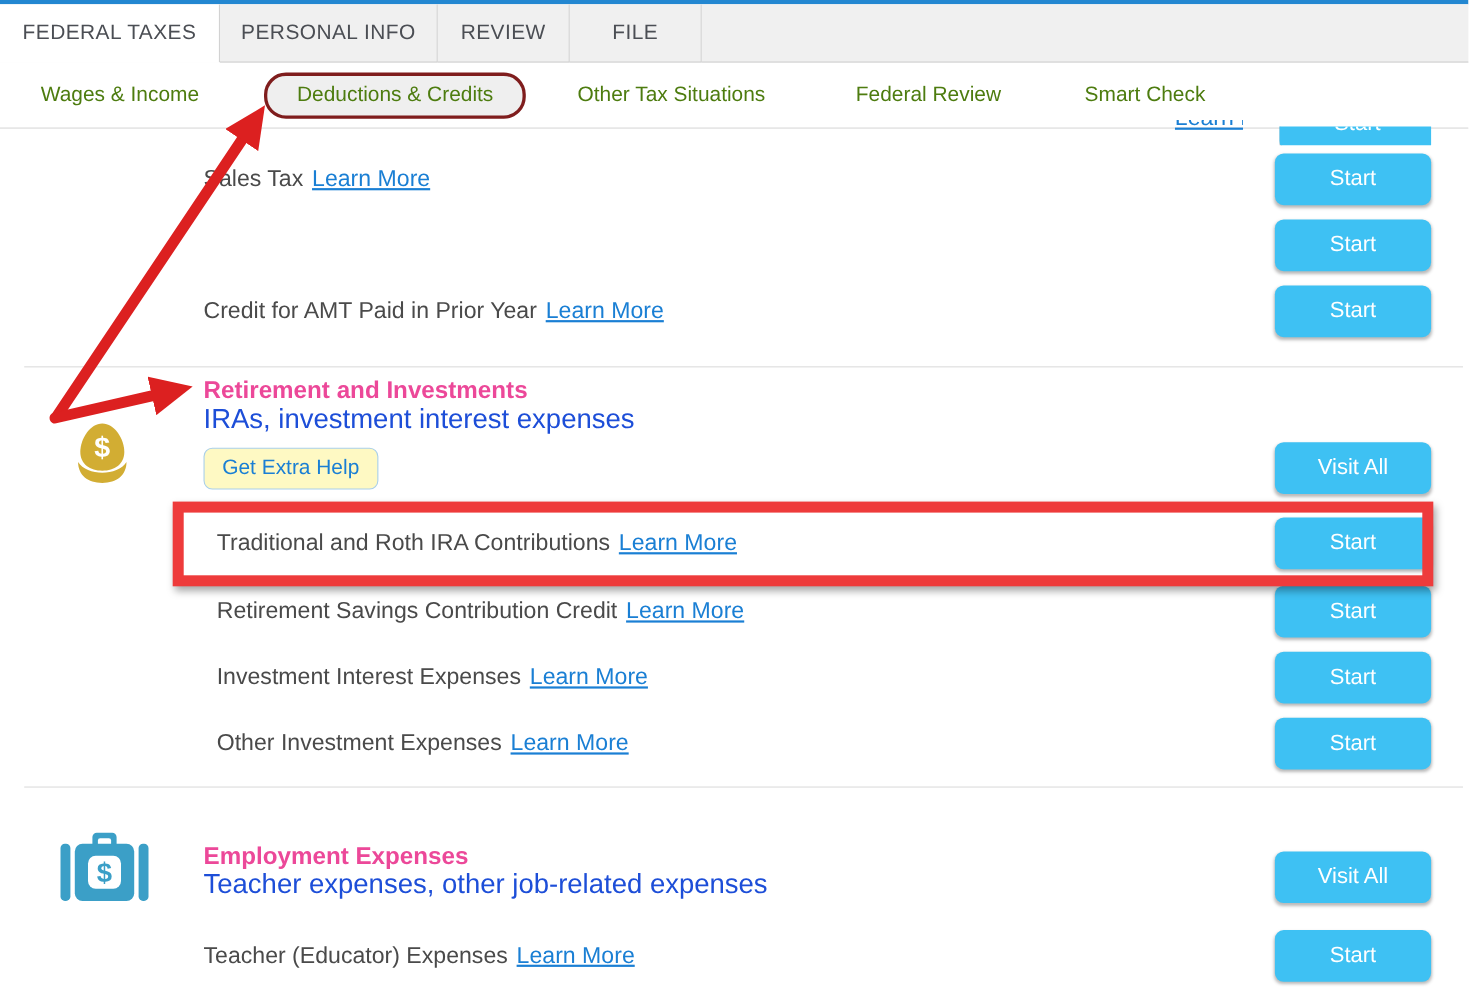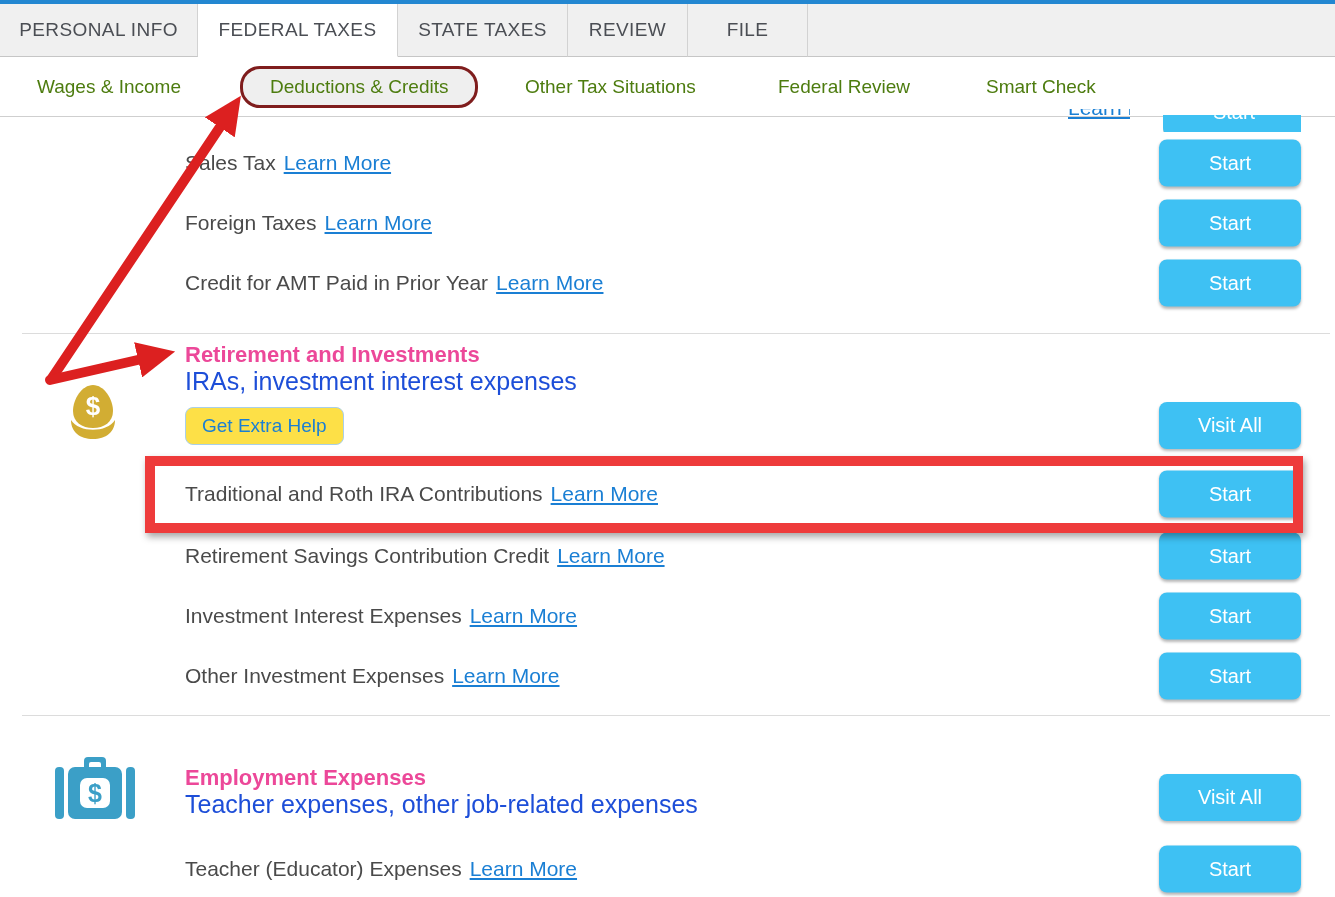--- a/index.html
+++ b/index.html
@@ -60,49 +60,46 @@
     content:"";position:absolute;left:145px;right:32px;top:-5px;bottom:-7px;
     border:10px solid #ee3b3b;box-shadow:2px 4px 7px rgba(0,0,0,.35);z-index:6;pointer-events:none;
   }
   .divider{border-top:1px solid #dcdcdc;margin:20px 5px 0 22px;height:0;}
   .divider.d2{margin-top:9px;}
   .section{position:relative;padding-top:8px;}
   .section.sec-employment{padding-top:49px;}
   .sec-title{display:block;margin-left:185px;font-size:22px;font-weight:bold;color:#ec4899;line-height:26px;}
   .sec-sub{display:block;margin-left:185px;font-size:25px;color:#1d4ed8;line-height:26px;}
   .get-help{
-    display:inline-block;margin:13px 0 0 185px;background:#fde047;border:1px solid #a9cfe9;
+    display:inline-block;margin:13px 0 0 185px;background:#fef9c3;border:1px solid #a9cfe9;
     border-radius:8px;color:#1a7fd4;font-size:19px;font-family:inherit;
     padding:0 16px;line-height:36px;height:38px;box-sizing:border-box;cursor:pointer;
   }
   .visit-all{position:absolute;right:34px;}
   .sec-retirement .visit-all{top:68px;}
   .sec-employment .visit-all{top:58px;}
   .sec-icon{position:absolute;}
   .sec-retirement .sec-icon{left:66px;top:50px;}
   .sec-employment .sec-icon{left:53px;top:37px;}
-  .rows-ret{margin-top:16px;}
+  .rows-ret{margin-top:16px;margin-left:12px;}
   .rows-emp{margin-top:22px;}
   
   .arrows{position:absolute;left:0;top:0;width:1335px;height:897px;z-index:40;pointer-events:none;}
 </style>
 </head>
 <body>
 
 <header>
   <div class="topline"></div>
   <nav class="tabs" id="tabs">
-      <div class="tab" style="width: 198px;">
-        <span>PERSONAL INFO</span>
-      </div>
       <div class="tab active" style="width: 200px;">
         <span>FEDERAL TAXES</span>
       </div>
-      <div class="tab" style="width: 170px;">
-        <span>STATE TAXES</span>
+      <div class="tab" style="width: 198px;">
+        <span>PERSONAL INFO</span>
       </div>
       <div class="tab" style="width: 120px;">
         <span>REVIEW</span>
       </div>
       <div class="tab" style="width: 120px;">
         <span>FILE</span>
       </div>
       <div class="tab-filler"></div>
     </nav>
 </header>
@@ -122,21 +119,20 @@
     </div>
     <div class="partial-btn-clip">
       <span class="btn">Start</span>
     </div>
   </div>
 <div class="row">
       <span class="row-label"><span>Sales Tax</span><a class="learn-more">Learn More</a></span>
       <span class="btn">Start</span>
     </div>
     <div class="row">
-      <span class="row-label"><span>Foreign Taxes</span><a class="learn-more">Learn More</a></span>
       <span class="btn">Start</span>
     </div>
     <div class="row">
       <span class="row-label"><span>Credit for AMT Paid in Prior Year</span><a class="learn-more">Learn More</a></span>
       <span class="btn">Start</span>
     </div>
     <div class="divider"></div>
     <section class="section sec-retirement"><svg class="sec-icon" width="54" height="56" viewBox="0 0 54 56">
         <path fill="#d2ad33" d="M27 1 C38 1 47 15 47 27 C47 38 38 44 27 44 C16 44 7 38 7 27 C7 15 16 1 27 1 Z"></path>
         <path fill="#d2ad33" d="M5 36 C13 49 41 49 49 36 C49 48 40 55 27 55 C14 55 5 48 5 36 Z"></path>

